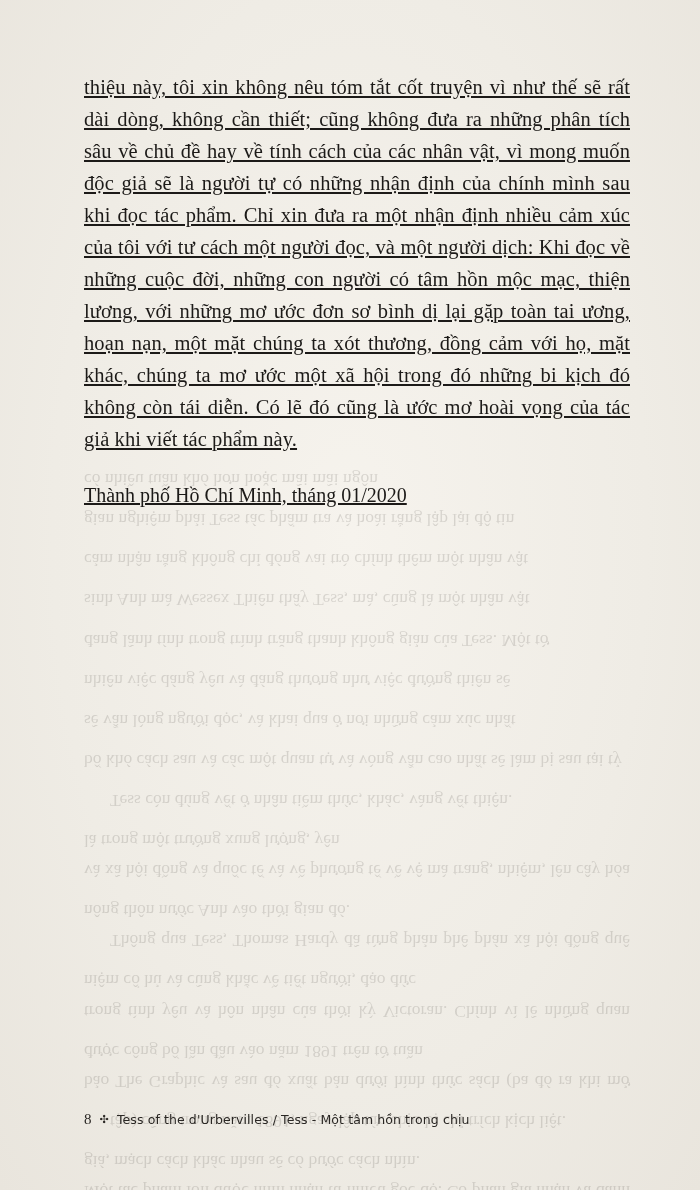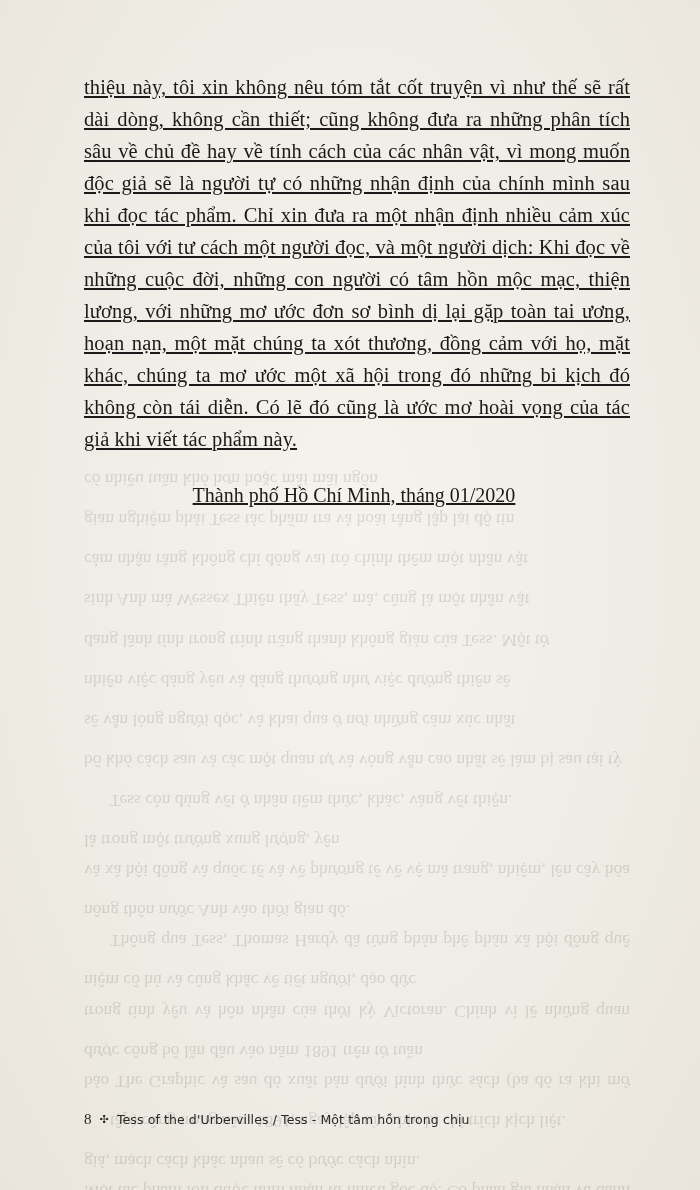--- a/index.html
+++ b/index.html
@@ -53,21 +53,21 @@
   .body-text {
     font-size: 20.5px;
     line-height: 1.56;
     text-align: justify;
     letter-spacing: 0.1px;
     margin: 0;
   }
 
   .signature-block {
     margin-top: 24px;
-    text-align: center;
+    text-align: left;
     padding-right: 6px;
   }
   .sign-place {
     font-size: 20px;
     line-height: 1.5;
     margin: 0;
   }
   .sign-name {
     font-size: 20px;
     font-weight: bold;

